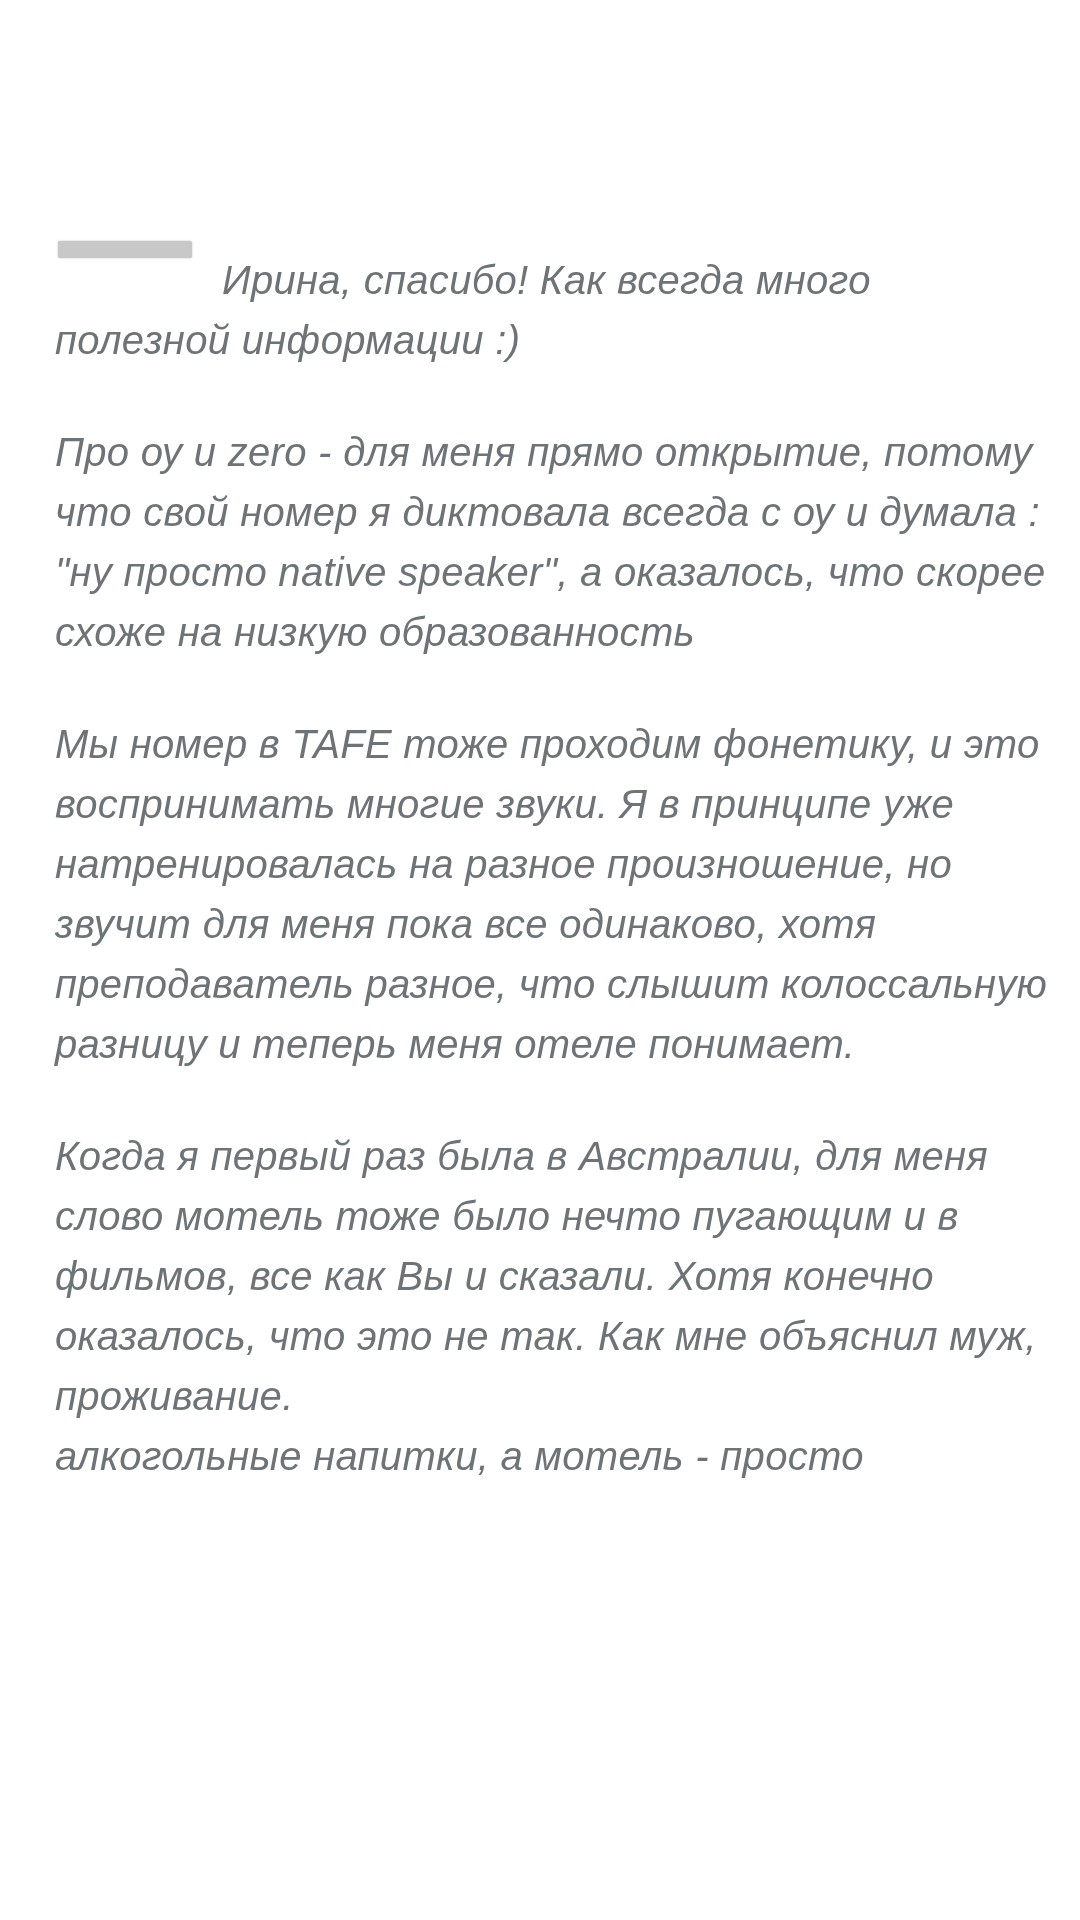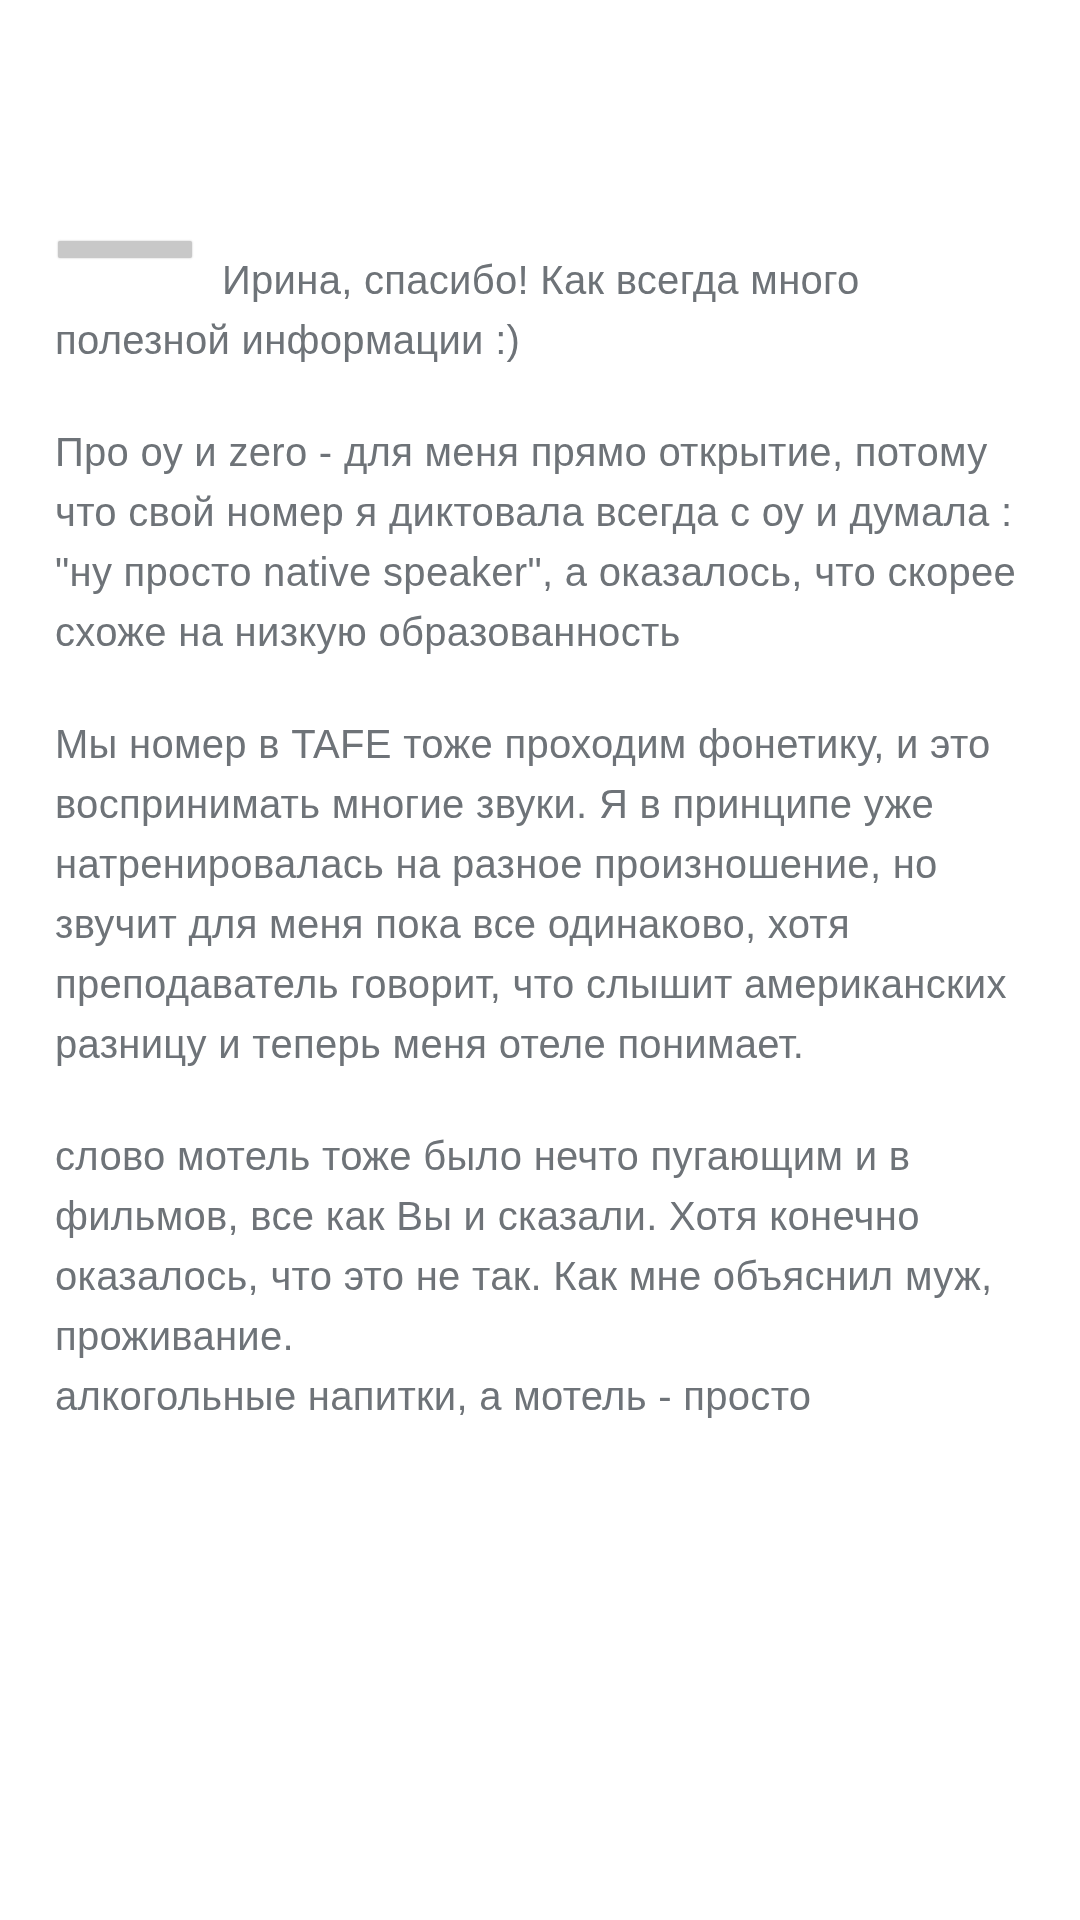--- a/index.html
+++ b/index.html
@@ -35,20 +35,21 @@
     top: 250px;
     width: 990px;
     font-size: 40px;
     line-height: 60px;
     letter-spacing: 0.3px;
     font-weight: 400;
     color: #6e7378;
   }
   .paragraph {
     margin: 0 0 52px 0;
+    font-style: italic;
   }
   .text-line {
     white-space: nowrap;
   }
   .indent-first {
     padding-left: 167px;
   }
 </style>
 </head>
 <body>
@@ -64,24 +65,25 @@
         <div class="text-line">Про оу и zero - для меня прямо открытие, потому</div>
         <div class="text-line">что свой номер я диктовала всегда с оу и думала :</div>
         <div class="text-line">"ну просто native speaker", а оказалось, что скорее</div>
         <div class="text-line">схоже на низкую образованность</div>
       </div>
       <div class="paragraph">
         <div class="text-line">Мы номер в TAFE тоже проходим фонетику, и это</div>
         <div class="text-line">воспринимать многие звуки. Я в принципе уже</div>
         <div class="text-line">натренировалась на разное произношение, но</div>
         <div class="text-line">звучит для меня пока все одинаково, хотя</div>
-        <div class="text-line">преподаватель говорит, что слышит американских</div>
+        <div class="text-line">преподаватель разное, что слышит колоссальную</div>
         <div class="text-line">разницу и теперь меня отеле понимает.</div>
       </div>
       <div class="paragraph">
+        <div class="text-line">Когда я первый раз была в Австралии, для меня</div>
         <div class="text-line">слово мотель тоже было нечто пугающим и в</div>
         <div class="text-line">фильмов, все как Вы и сказали. Хотя конечно</div>
         <div class="text-line">оказалось, что это не так. Как мне объяснил муж,</div>
         <div class="text-line">проживание.</div>
         <div class="text-line">алкогольные напитки, а мотель - просто</div>
       </div>
     </div>
 </div>
 
 </body></html>

